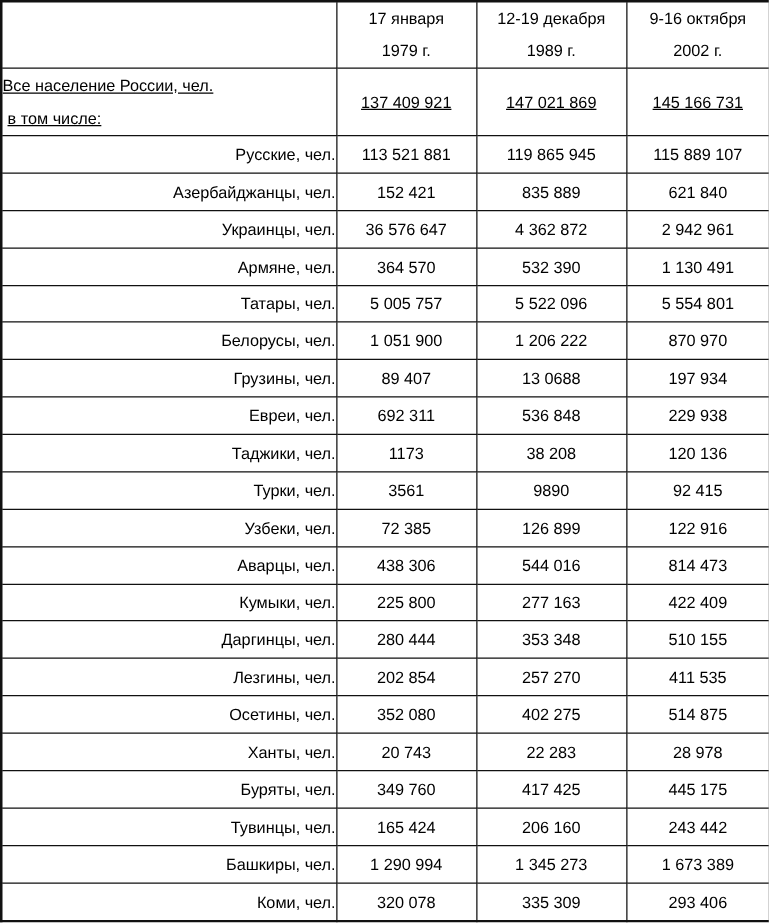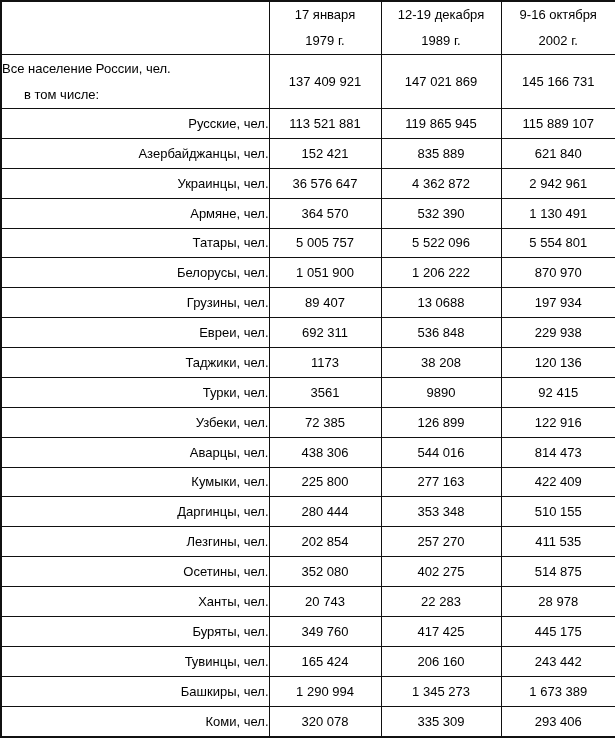--- a/index.html
+++ b/index.html
@@ -29,30 +29,30 @@
     vertical-align: middle;
   }
   .header-row { height: 53px; }
   .corner-cell { }
   .date-cell {
     text-align: center;
     vertical-align: middle;
     line-height: 26px;
     margin-left: 48px;
   }
-  .allpop-row { height: 54px; }
+  .allpop-row { height: 54px; text-decoration: underline; }
   .allpop-label {
     vertical-align: middle;
     line-height: 26px;
     padding-left: 8px;
     text-align: left;
   }
   .allpop-label .sub-line {
     display: block;
-    padding-left: 22px;
+    padding-left: 4px;
   }
   .label-cell {
     text-align: right;
     vertical-align: middle;
     padding-left: 23px;
   }
   .value-cell {
     text-align: center;
     vertical-align: middle;
   }

